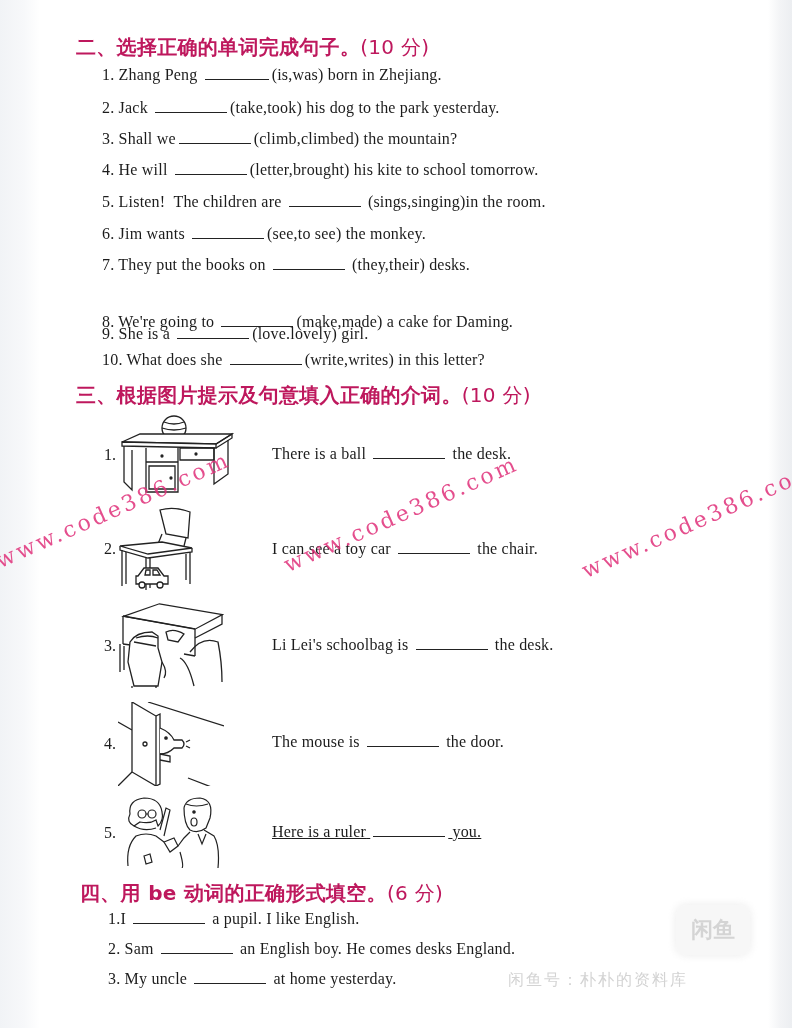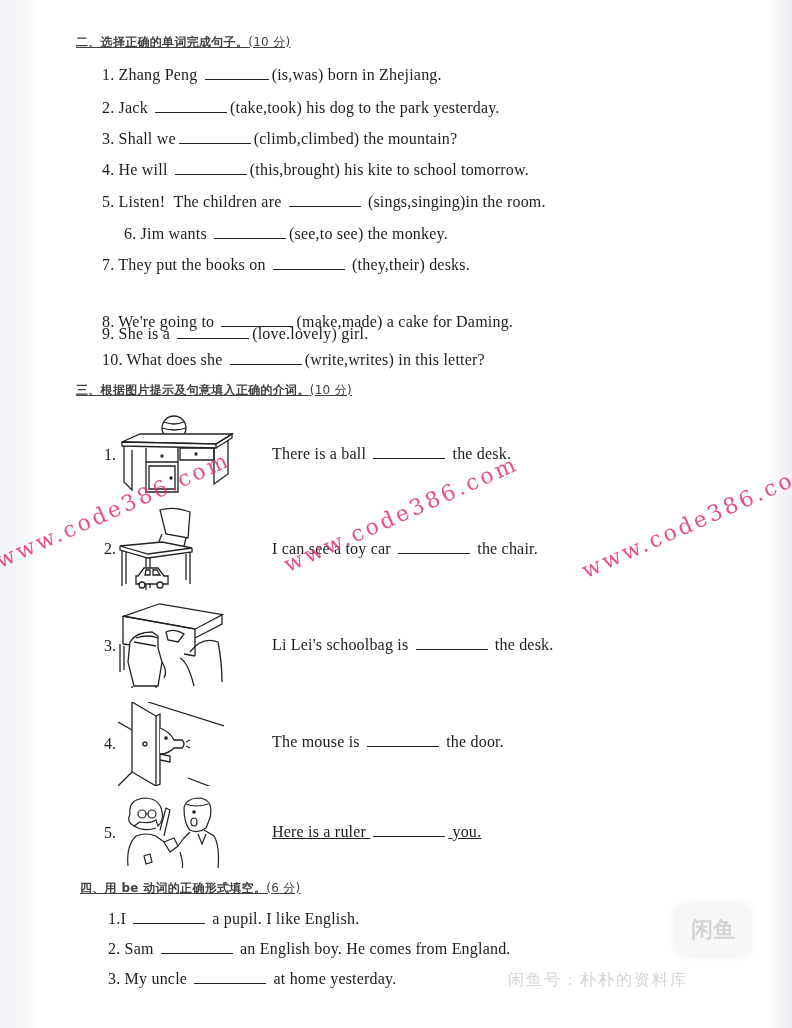--- a/index.html
+++ b/index.html
@@ -14,23 +14,22 @@
     background: linear-gradient(to right, #f1f3f6 0%, #f7f8fa 60%, #ffffff 100%);
   }
   .edge-right {
     position: absolute; right: 0; top: 0; width: 24px; height: 1028px;
     background: linear-gradient(to right, #ffffff 0%, #f3f4f6 50%, #eceef1 100%);
   }
   .page { position: absolute; left: 0; top: 0; width: 792px; height: 1028px; }
 
   .section-title {
     position: absolute; font-family: "DejaVu Sans", "Liberation Sans", sans-serif;
-    font-size: 12px; font-weight: bold; color: #404040; letter-spacing: 0.3px;
+    font-size: 20px; font-weight: bold; color: #be185d; letter-spacing: 0.3px;
     white-space: nowrap;
-    text-decoration: underline;
   }
   .section-title .pts { font-weight: normal; }
 
   .q {
     position: absolute; font-size: 16px; white-space: nowrap; color: #1c1c1c;
     letter-spacing: 0.2px;
   }
   .blank {
     display: inline-block; border-bottom: 1.2px solid #222; height: 1px;
     vertical-align: baseline; margin: 0 3px;
@@ -90,30 +89,30 @@
     <span>his dog to the park yesterday.</span>
   </div>
   <div class="q" style="left:102px; top:130px;">
     <span>3.</span>
     <span>Shall we</span><span class="blank w72"></span><span>(climb,climbed)</span>
     <span>the mountain?</span>
   </div>
   <div class="q" style="left:102px; top:161px;">
     <span>4.</span>
     <span>He will</span>
-    <span class="blank w72"></span><span>(this,brought)</span>
+    <span class="blank w72"></span><span>(letter,brought)</span>
     <span>his kite to school tomorrow.</span>
   </div>
   <div class="q" style="left:102px; top:193px;">
     <span>5.</span>
     <span style="white-space:pre;">Listen!  The children are</span>
     <span class="blank w72"></span>
     <span>(sings,singing)</span><span>in the room.</span>
   </div>
-  <div class="q" style="left:102px; top:225px;margin-left:22px;">
+  <div class="q" style="left:102px; top:225px;">
     <span>6.</span>
     <span>Jim wants</span>
     <span class="blank w72"></span><span>(see,to see)</span>
     <span>the monkey.</span>
   </div>
   <div class="q" style="left:102px; top:256px;">
     <span>7.</span>
     <span>They put the books on</span>
     <span class="blank w72"></span>
     <span>(they,their)</span>
@@ -261,21 +260,21 @@
 
   <div class="q" style="left:108px; top:910px;">
     <span>1.</span><span>I</span>
     <span class="blank w72"></span>
     <span>a pupil. I like English.</span>
   </div>
   <div class="q" style="left:108px; top:940px;">
     <span>2.</span>
     <span>Sam</span>
     <span class="blank w72"></span>
-    <span>an English boy. He comes from England.</span>
+    <span>an English boy. He comes desks England.</span>
   </div>
   <div class="q" style="left:108px; top:970px;">
     <span>3.</span>
     <span>My uncle</span>
     <span class="blank w72"></span>
     <span>at home yesterday.</span>
   </div>
 
   <div class="watermark" style="left:2px; top:548px;">www.code386.com</div>
   <div class="watermark" style="left:290px; top:552px;">www.code386.com</div>

